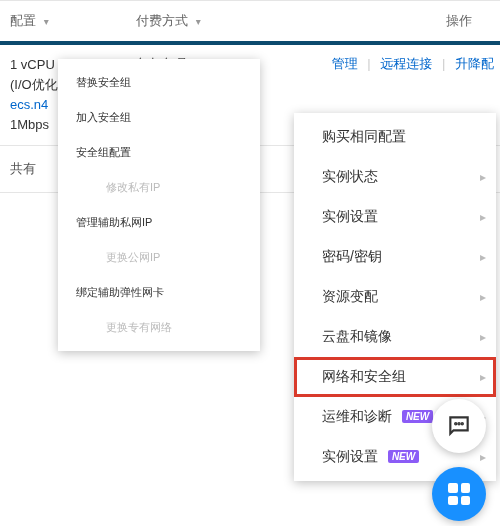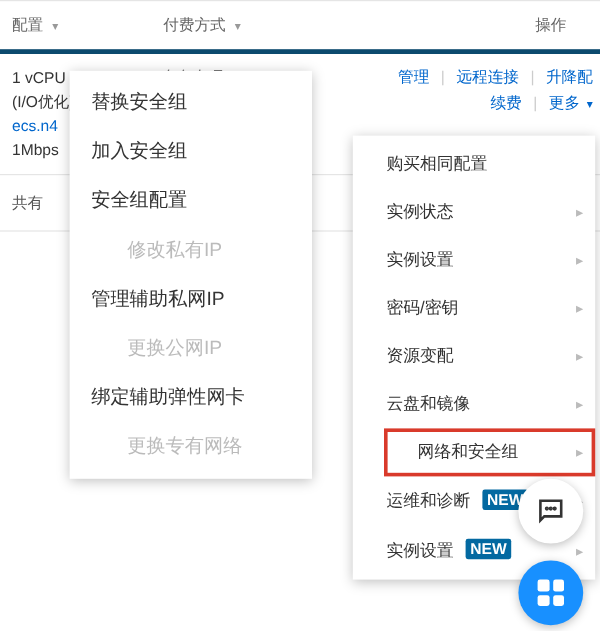--- a/index.html
+++ b/index.html
@@ -13,28 +13,28 @@
   .spec{padding:10px 0 10px 10px;width:126px;font-size:13px;line-height:20px;color:#333;}
   .spec .blue{color:#06c;}
   .pay{padding:10px 0;font-size:13px;color:#555;}
   .ops{margin-left:auto;padding:8px 6px;text-align:right;font-size:13px;line-height:22px;}
   .ops .lnk{color:#06c;display:inline-block;}
   .ops .sep{color:#ccc;margin:0 6px;}
   .ops .more-chev{font-size:10px;color:#06c;margin-left:2px;}
   .share{padding:14px 10px;font-size:13px;color:#555;border-bottom:1px solid #e5e5e5;}
   
   .submenu{position:absolute;top:58px;left:58px;width:202px;background:#fff;box-shadow:0 2px 10px rgba(0,0,0,.25);z-index:30;padding:6px 0;}
-  .submenu .mi{padding:10px 18px;font-size:16px;color:#333;cursor:pointer;}
+  .submenu .mi{padding:10px 18px;font-size:11px;color:#333;cursor:pointer;}
   .submenu .mi.disabled{color:#bbb;cursor:default;padding-left:48px;}
   
   .dropdown{position:absolute;top:112px;right:4px;width:202px;background:#fff;box-shadow:0 2px 10px rgba(0,0,0,.25);z-index:20;padding:4px 0;}
   .dropdown .di{position:relative;padding:11px 28px;font-size:14px;color:#333;cursor:pointer;}
   .dropdown .di .arrow{position:absolute;right:10px;top:50%;transform:translateY(-50%);color:#bbb;font-size:12px;}
-  .dropdown .di.hl{outline:3px solid #d93a2b;outline-offset:-3px;margin-left:26px;}
-  .badge-new{display:inline-block;background:#0369a1;color:#fff;font-size:13px;font-weight:bold;border-radius:2px;padding:1px 4px;margin-left:6px;vertical-align:1px;}
+  .dropdown .di.hl{outline:3px solid #d93a2b;outline-offset:-3px;}
+  .badge-new{display:inline-block;background:#8b5cf6;color:#fff;font-size:10px;font-weight:bold;border-radius:2px;padding:1px 4px;margin-left:6px;vertical-align:1px;font-style:italic;}
   
   .fab{position:absolute;right:14px;width:54px;height:54px;border-radius:50%;display:flex;align-items:center;justify-content:center;box-shadow:0 2px 8px rgba(0,0,0,.25);z-index:40;}
   .fab.chat{bottom:74px;background:#fff;}
   .fab.chat svg{width:26px;height:26px;stroke:#333;fill:none;stroke-width:2;}
   .fab.apps{bottom:6px;background:#1890ff;}
   .fab.apps .grid{width:22px;height:22px;display:grid;grid-template-columns:1fr 1fr;grid-template-rows:1fr 1fr;gap:3px;}
   .fab.apps .grid span{background:#fff;border-radius:2px;}
 </style>
 </head>
 <body>
@@ -62,28 +62,20 @@
       <div>1Mbps</div>
     </div>
     <div class="pay">包年包月</div>
     <div class="ops">
       <div>
         <span class="lnk">管理</span>
         <span class="sep">|</span>
         <span class="lnk">远程连接</span>
         <span class="sep">|</span>
         <span class="lnk">升降配</span>
-      </div>
-      <div>
-        <span class="lnk">续费</span>
-        <span class="sep">|</span>
-        <span class="lnk">
-          <span>更多</span>
-          <span class="more-chev">▾</span>
-        </span>
       </div>
     </div>
   </div>
 
   <div class="share">
     <span>共有</span>
   </div>
 
   <div class="submenu">
     <div class="mi">替换安全组</div>

